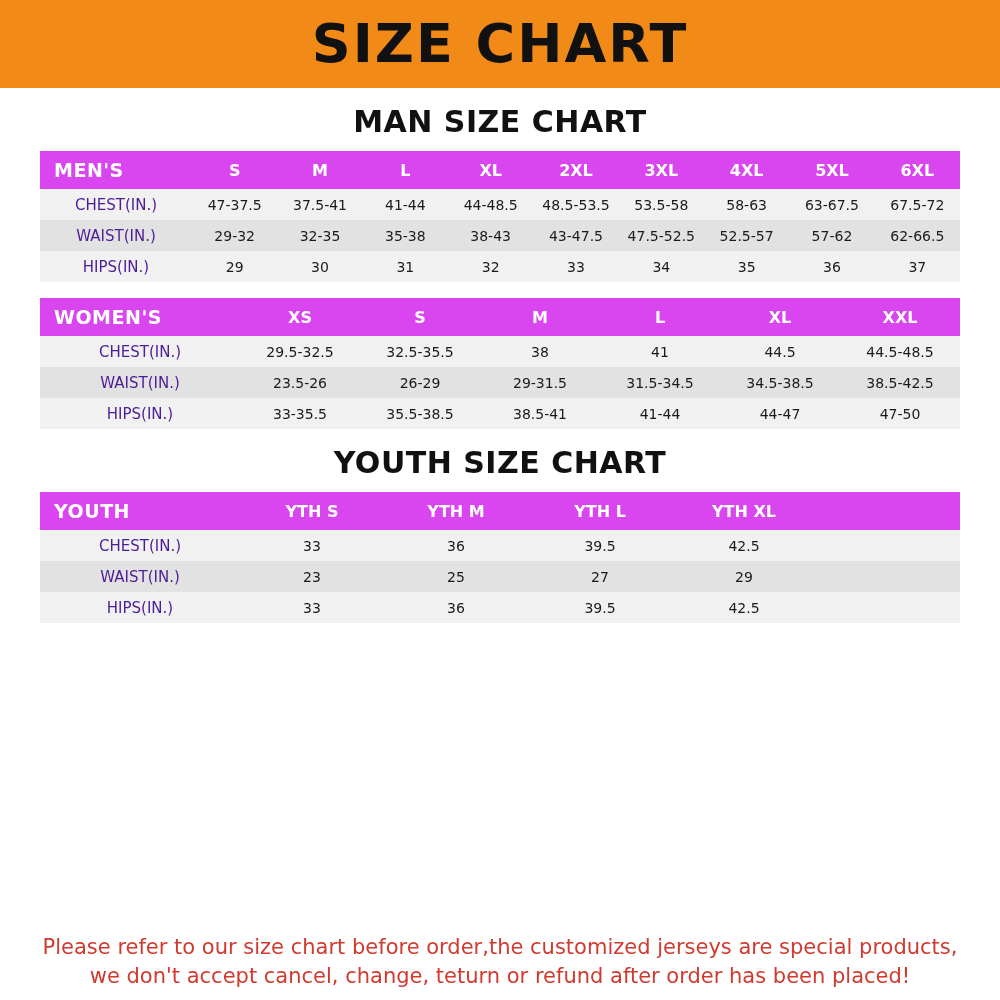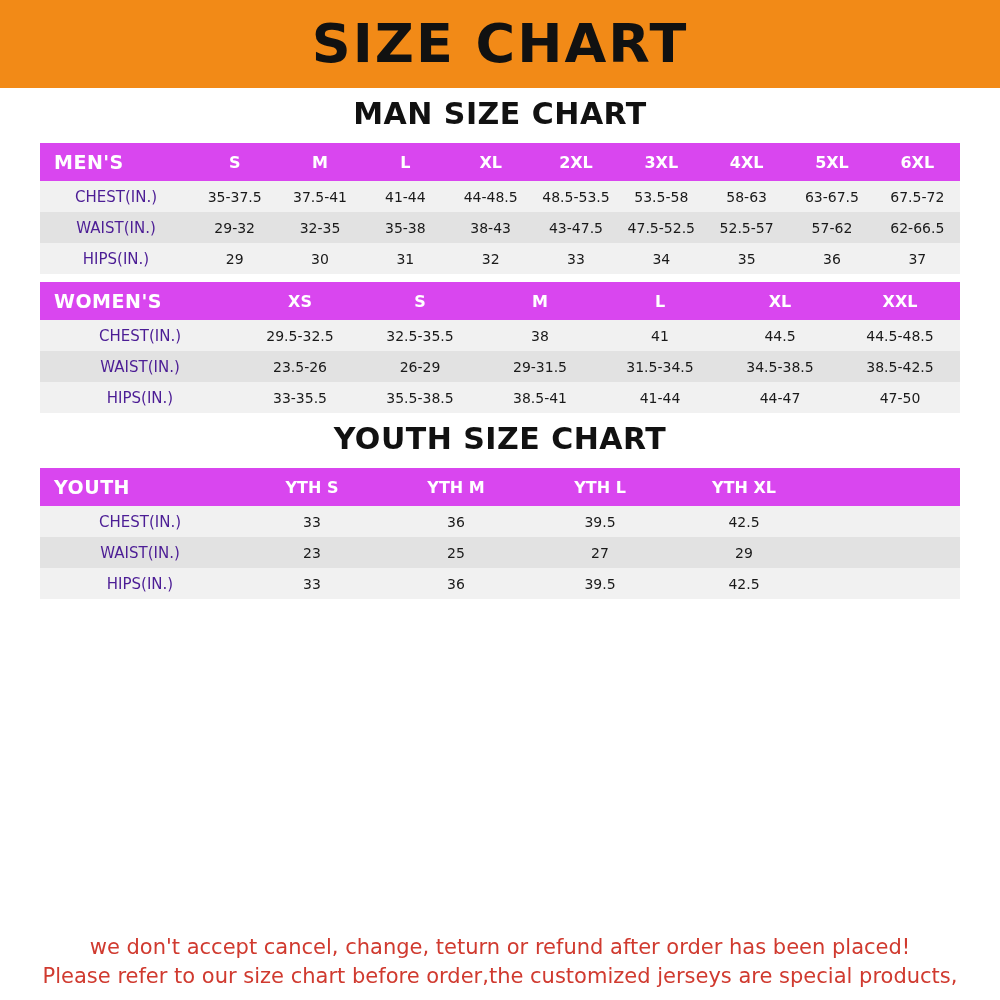--- a/index.html
+++ b/index.html
@@ -38,21 +38,21 @@
     color: #111111;
     line-height: 1;
   }
   
   .content {
     flex: 1;
     padding: 0 40px;
     box-sizing: border-box;
   }
   .section {
-    margin-top: 8px;
+    margin-top: 16px;
   }
   .section-title {
     text-align: center;
     font-family: "DejaVu Sans", sans-serif;
     font-weight: bold;
     font-size: 30px;
     color: #111111;
     letter-spacing: 0.5px;
     margin-bottom: 12px;
   }
@@ -147,21 +147,21 @@
             <th>2XL</th>
             <th>3XL</th>
             <th>4XL</th>
             <th>5XL</th>
             <th>6XL</th>
           </tr>
         </thead>
         <tbody>
           <tr>
             <td class="first-col">CHEST(IN.)</td>
-            <td>35-37.5</td>
+            <td>47-37.5</td>
             <td>37.5-41</td>
             <td>41-44</td>
             <td>44-48.5</td>
             <td>48.5-53.5</td>
             <td>53.5-58</td>
             <td>58-63</td>
             <td>63-67.5</td>
             <td>67.5-72</td>
           </tr>
           <tr>
@@ -292,17 +292,17 @@
             <td>42.5</td>
             <td></td>
           </tr>
         </tbody>
       </table>
     </div>
 
   </div>
 
   <div class="note">
+    <div>Please refer to our size chart before order,the customized jerseys are special products,</div>
     <div>we don't accept cancel, change, teturn or refund after order has been placed!</div>
-    <div>Please refer to our size chart before order,the customized jerseys are special products,</div>
   </div>
 
 </div>
 
 </body></html>

